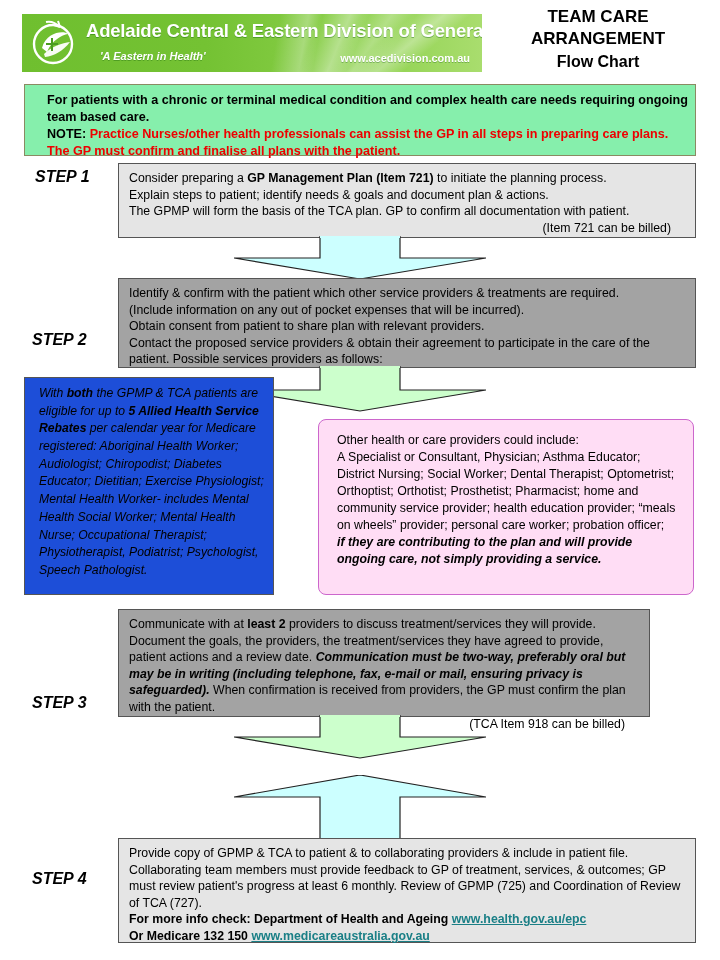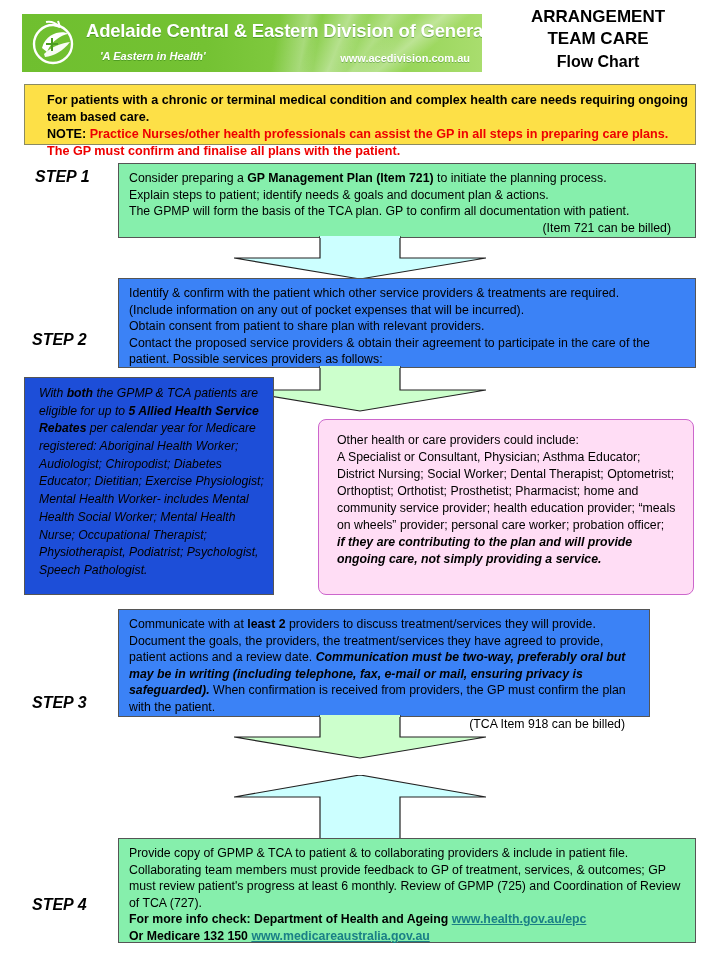--- a/index.html
+++ b/index.html
@@ -74,54 +74,54 @@
     font-weight: bold;
     line-height: 1.32;
     color: #000;
   }
   #doc-title .t3 { font-size: 16px; }
 
   
   #intro-box {
     position: absolute;
     left: 24px; top: 84px;
-    width: 672px; height: 61px;
-    background: #fde047;
+    width: 672px; height: 72px;
+    background: #86efac;
     border: 1.5px solid #8a8a62;
     padding: 7px 4px 0 22px;
     font-size: 12.6px;
     line-height: 1.36;
     font-weight: bold;
   }
   .note-red { color: #ee0000; }
 
   
   .step-label {
     position: absolute;
     font-size: 16px;
     font-weight: bold;
     font-style: italic;
     color: #000;
     white-space: nowrap;
   }
   #step-1-label { left: 35px; top: 168px; }
   #step-2-label { left: 32px; top: 331px; }
   #step-3-label { left: 32px; top: 694px; }
-  #step-4-label { left: 32px; top: 896px; text-align: right; }
+  #step-4-label { left: 32px; top: 870px; text-align: right; }
 
   
   .flow-box {
     position: absolute;
     border: 1.5px solid #555;
     padding: 6px 10px 6px 10px;
     font-size: 12.3px;
     line-height: 1.35;
   }
-  .blue  { background: #86efac; }
-  .green { background: #3b82f6; }
+  .blue  { background: #e5e5e5; }
+  .green { background: #a3a3a3; }
   .cream { background: #1d4ed8; font-style: italic; }
   .pink  { background: #ffddf5; }
 
   #box-step1 { left: 118px; top: 163px; width: 578px; height: 75px; }
   #box-step2 { left: 118px; top: 278px; width: 578px; height: 90px; }
   #box-allied {
     left: 24px; top: 377px; width: 250px; height: 218px;
     padding: 7px 8px 4px 14px;
     font-size: 12.2px; line-height: 1.45;
   }
@@ -168,22 +168,22 @@
       <path d="M16 26 L28 26" stroke="#4a9c20" stroke-width="2" fill="none"></path>
       <path d="M16 4 C21 3, 26 5, 30 9" stroke="#ffffff" stroke-width="2" fill="none"></path>
       <path d="M30 9 L24 7 M30 9 L28 3" stroke="#ffffff" stroke-width="2" fill="none"></path>
     </svg>
     <div id="org-name">Adelaide Central &amp; Eastern Division of General Practice</div>
     <div id="org-tagline">'A Eastern in Health'</div>
     <div id="org-url">www.acedivision.com.au</div>
   </div>
 
   <div id="doc-title">
+    <div>TEAM CARE</div>
     <div>ARRANGEMENT</div>
-    <div>TEAM CARE</div>
     <div class="t3">Flow Chart</div>
   </div>
 </div>
 
 <div id="intro-box">
   <span>For patients with a chronic or terminal medical condition and complex health care needs requiring ongoing team based care.</span><br>
   <span>NOTE:</span><span class="note-red"> Practice Nurses/other health professionals can assist the GP in all steps in preparing care plans. The GP must confirm and finalise all plans with the patient.</span>
 </div>
 
 <div class="step-label" id="step-1-label">STEP 1</div>

